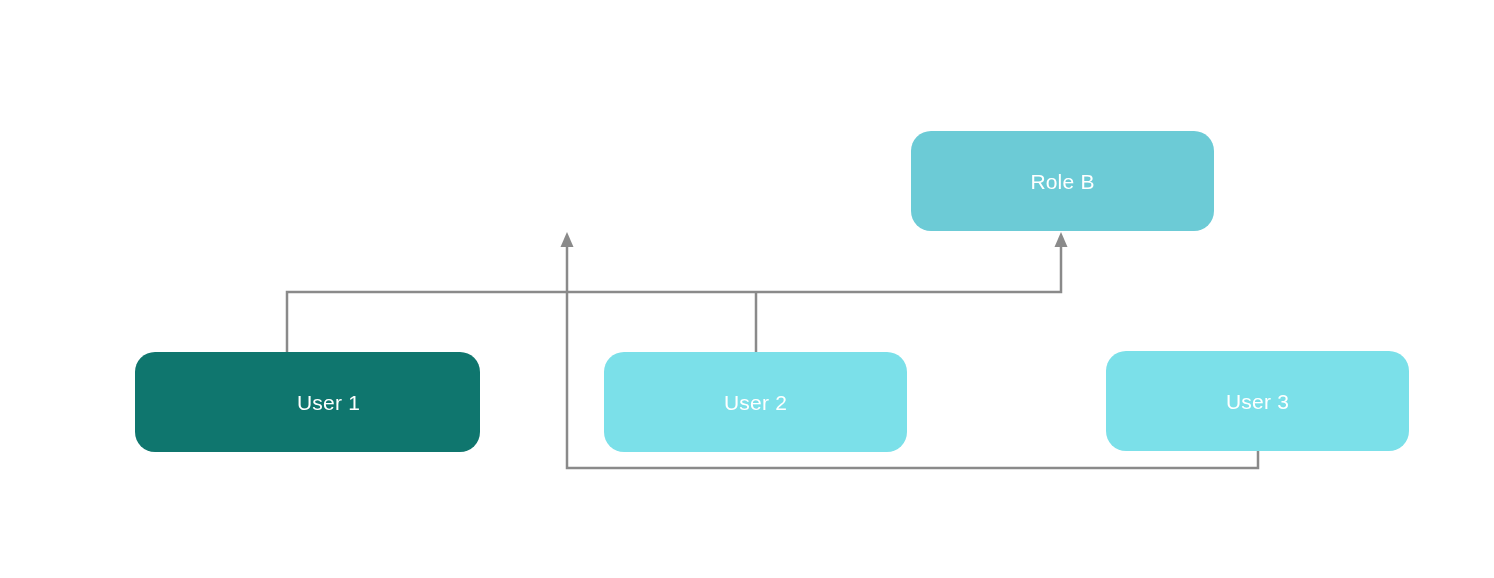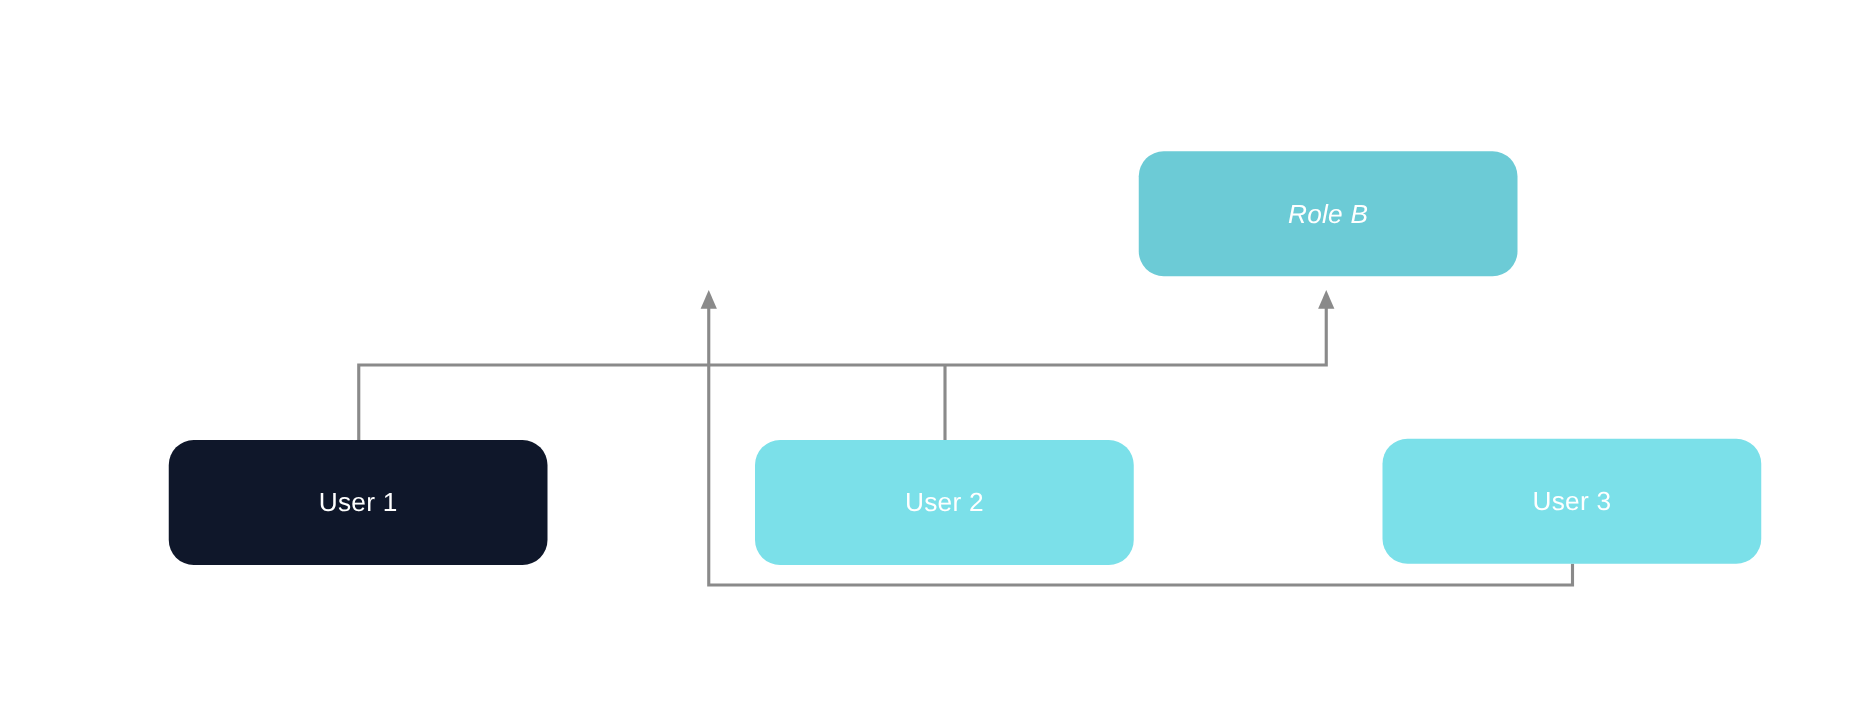--- a/index.html
+++ b/index.html
@@ -35,21 +35,21 @@
     align-items: center;
     justify-content: center;
   }
   .node-label {
     color: #ffffff;
     font-size: 21px;
     line-height: 1;
     letter-spacing: 0.2px;
   }
   #node-role-a { left: 416px; top: 131px; }
-  #node-role-b { left: 911px; top: 121px; font-style: italic; }
+  #node-role-b { left: 911px; top: 131px; }
   #node-user-1 { left: 135px; top: 352px; }
   #node-user-2 { left: 604px; top: 352px; text-align: center; }
   #node-user-3 { left: 1106px; top: 351px; }
 </style>
 </head>
 <body>
 
 <div class="canvas">
 
   <svg class="connector-layer" viewBox="0 0 1494 578" xmlns="http://www.w3.org/2000/svg">
@@ -61,21 +61,21 @@
     <path class="edge" d="M 1258 451 L 1258 468 L 567 468 L 567 246" stroke="#8a8a8a"></path>
     <polygon points="1054.5,247 1067.5,247 1061,232" fill="#8a8a8a"></polygon>
     <polygon points="560.5,247 573.5,247 567,232" fill="#8a8a8a"></polygon>
   </svg>
 
 
   <div class="node" id="node-role-b" style="background-color: rgb(108, 203, 214);">
     <span class="node-label">Role B</span>
   </div>
 
-  <div class="node" id="node-user-1" style="background-color: #0f172a;">
+  <div class="node" id="node-user-1" style="background-color: #0f766e; padding-left: 42px;">
     <span class="node-label">User 1</span>
   </div>
 
   <div class="node" id="node-user-2" style="background-color: rgb(123, 224, 233);">
     <span class="node-label">User 2</span>
   </div>
 
   <div class="node" id="node-user-3" style="background-color: rgb(123, 224, 233);">
     <span class="node-label">User 3</span>
   </div>

